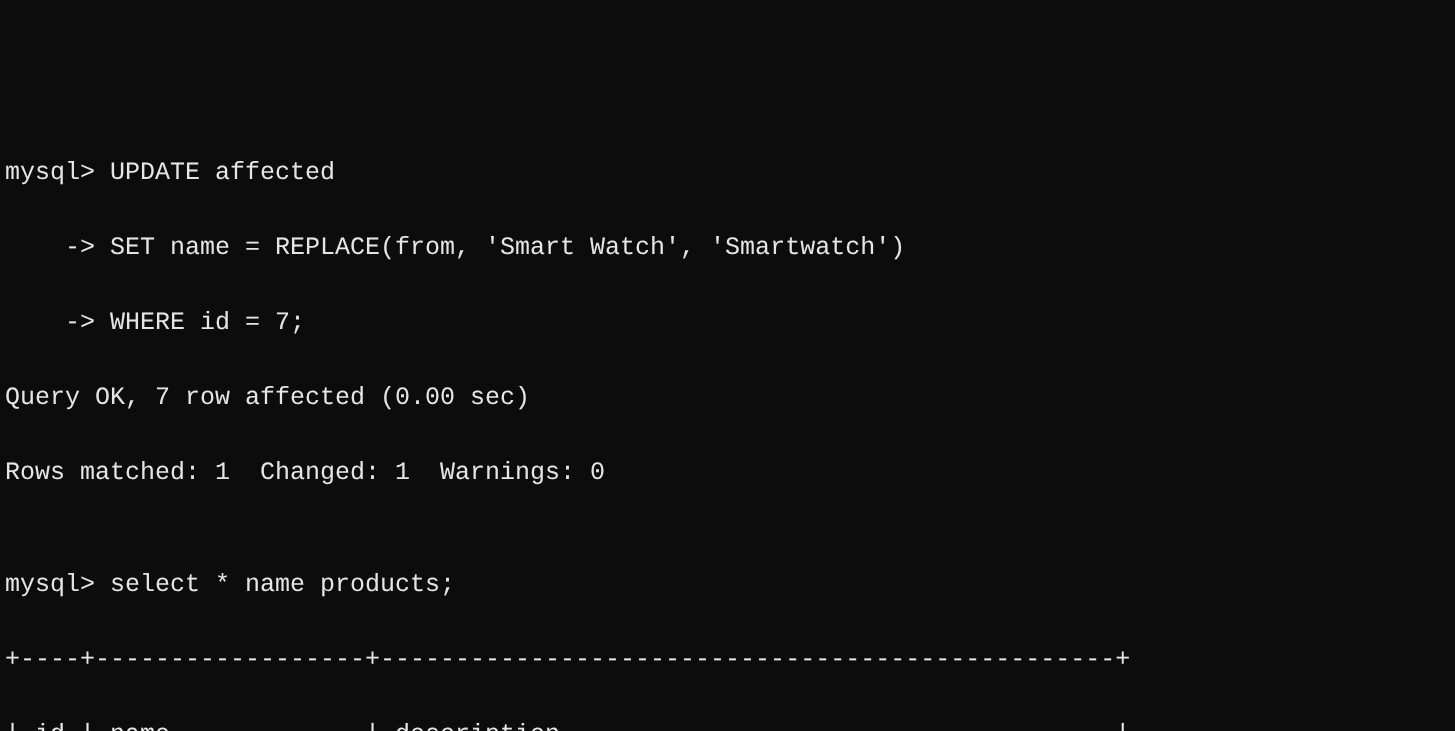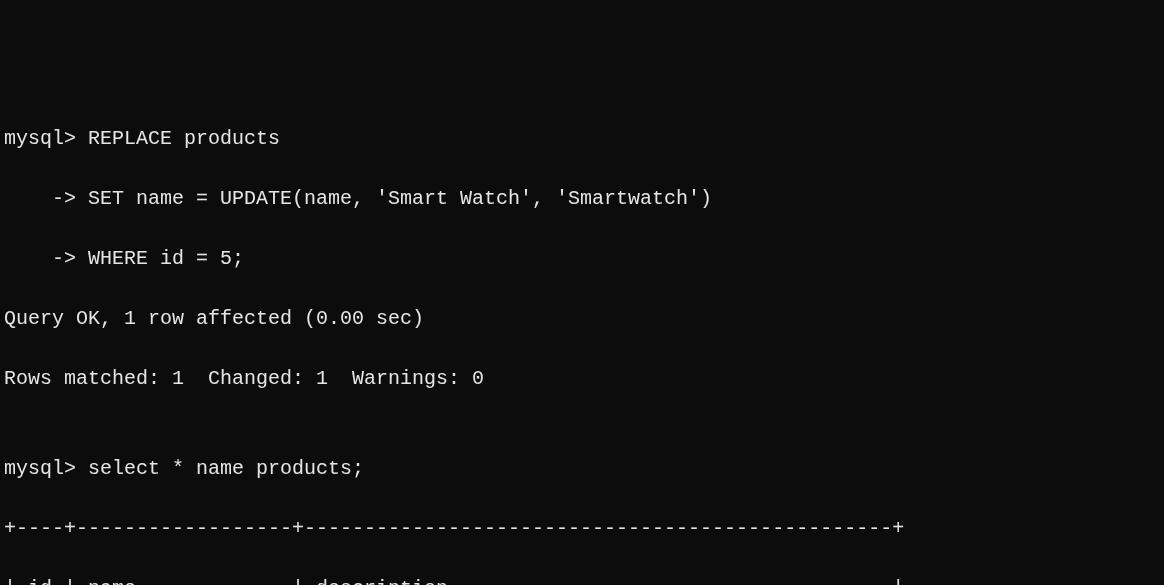--- a/index.html
+++ b/index.html
@@ -21,24 +21,24 @@
     }
     .terminal-line {
       display: block;
     }
   </style>
 </head>
 <body>
 
 
 
-<div class="terminal-line"><span>mysql&gt; </span><span>REPLACE products</span></div>
-<div class="terminal-line"><span>    -&gt; </span><span>SET name = UPDATE(name, 'Smart Watch', 'Smartwatch')</span></div>
-<div class="terminal-line"><span>    -&gt; </span><span>WHERE id = 5;</span></div>
-<div class="terminal-line">Query OK, 1 row affected (0.00 sec)</div>
+<div class="terminal-line"><span>mysql&gt; </span><span>UPDATE affected</span></div>
+<div class="terminal-line"><span>    -&gt; </span><span>SET name = REPLACE(from, 'Smart Watch', 'Smartwatch')</span></div>
+<div class="terminal-line"><span>    -&gt; </span><span>WHERE id = 7;</span></div>
+<div class="terminal-line">Query OK, 7 row affected (0.00 sec)</div>
 <div class="terminal-line">Rows matched: 1  Changed: 1  Warnings: 0</div>
 <div class="terminal-line"></div>
 <div class="terminal-line"><span>mysql&gt; </span><span>select * name products;</span></div>
 <div class="terminal-line">+----+------------------+-------------------------------------------------+</div>
 <div class="terminal-line">| id | name             | description                                     |</div>
 
 
 
 
 

